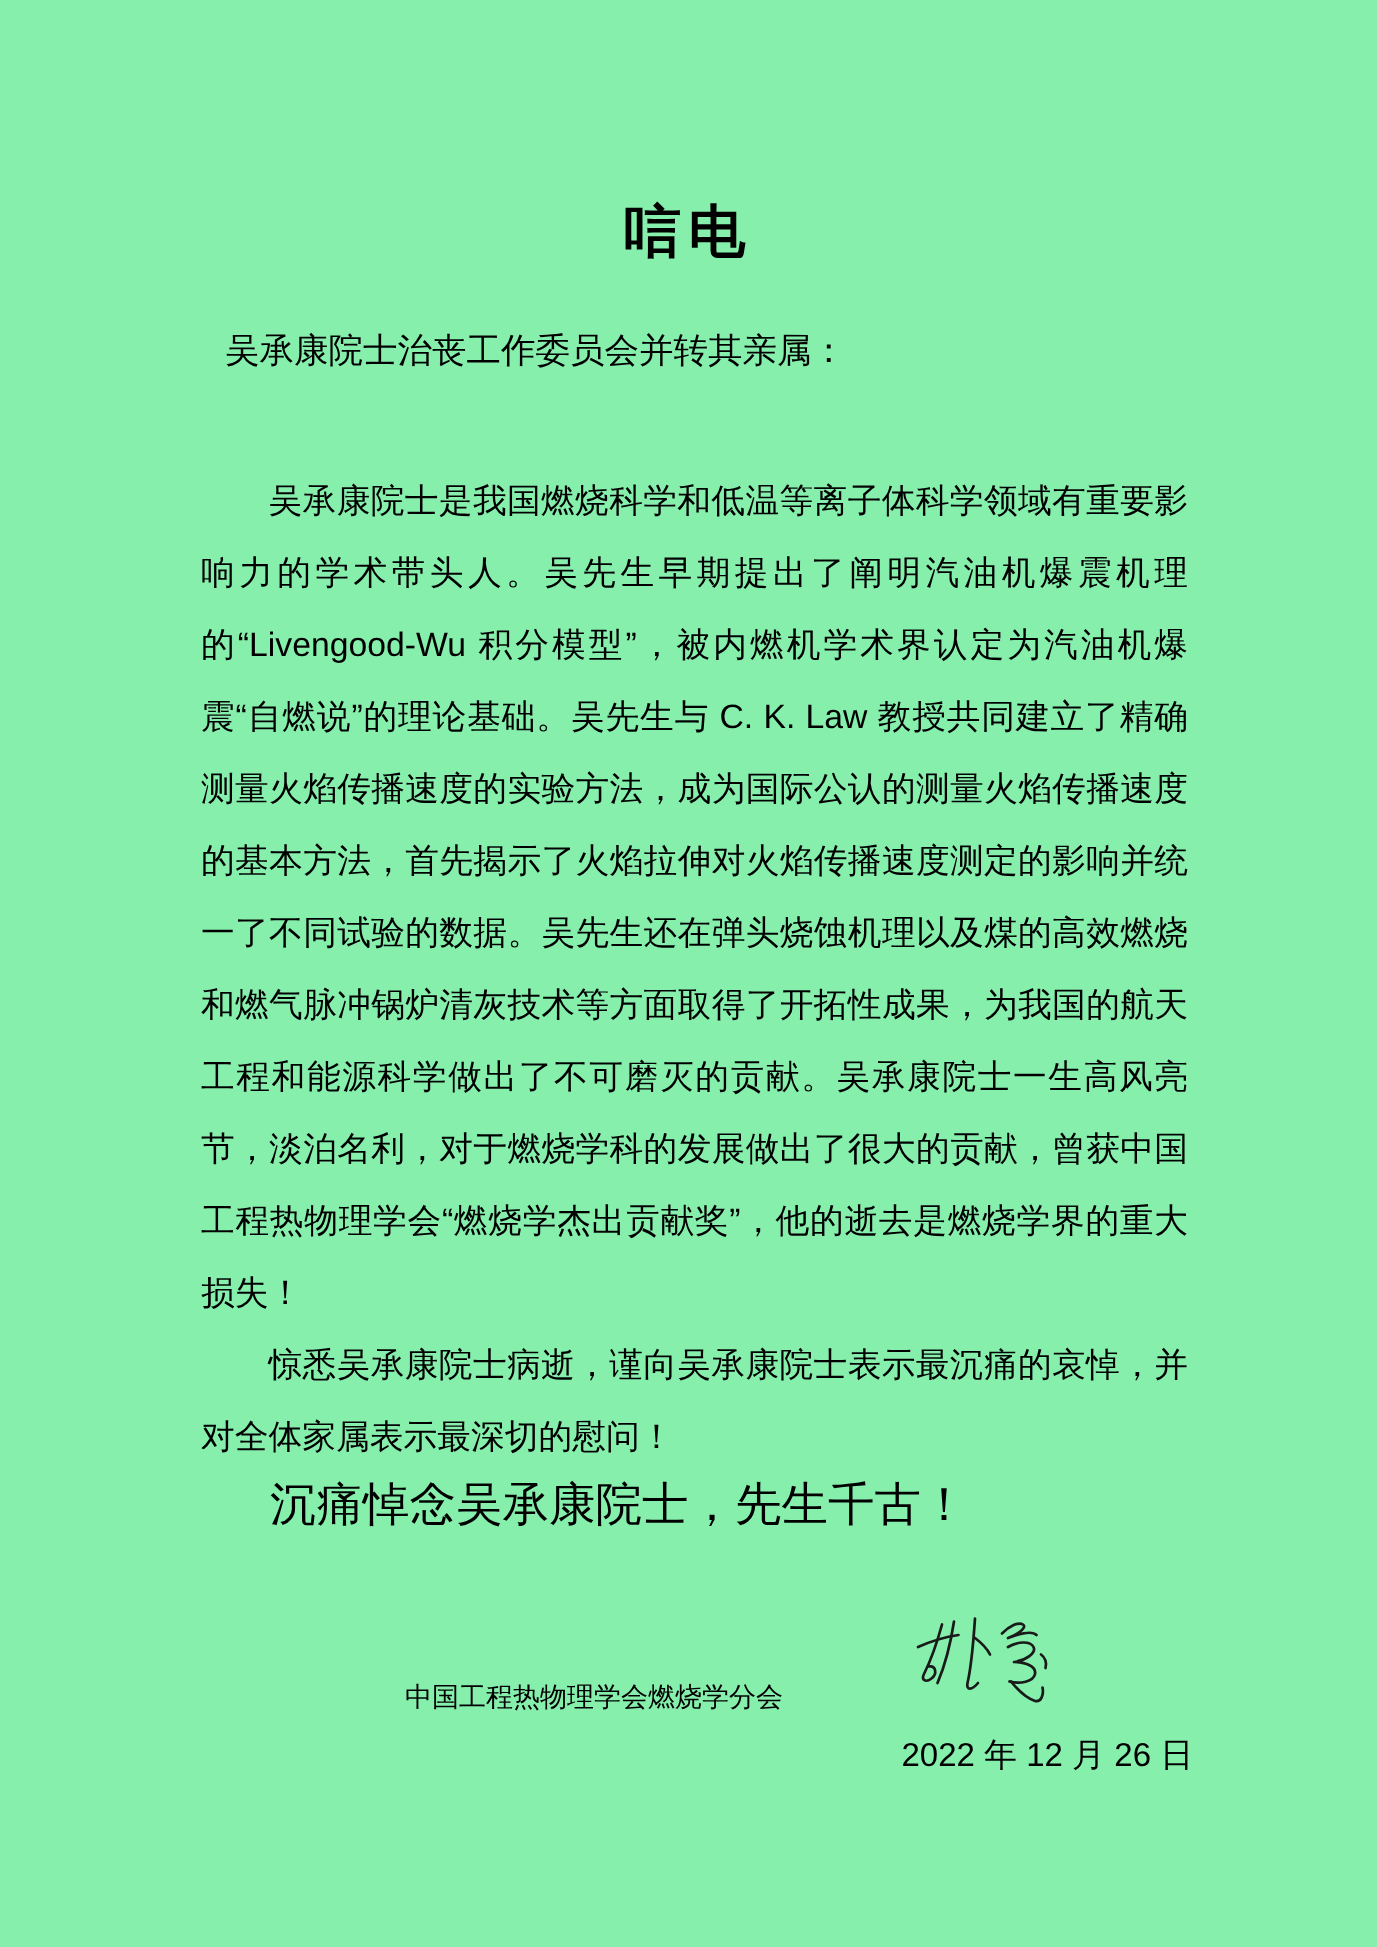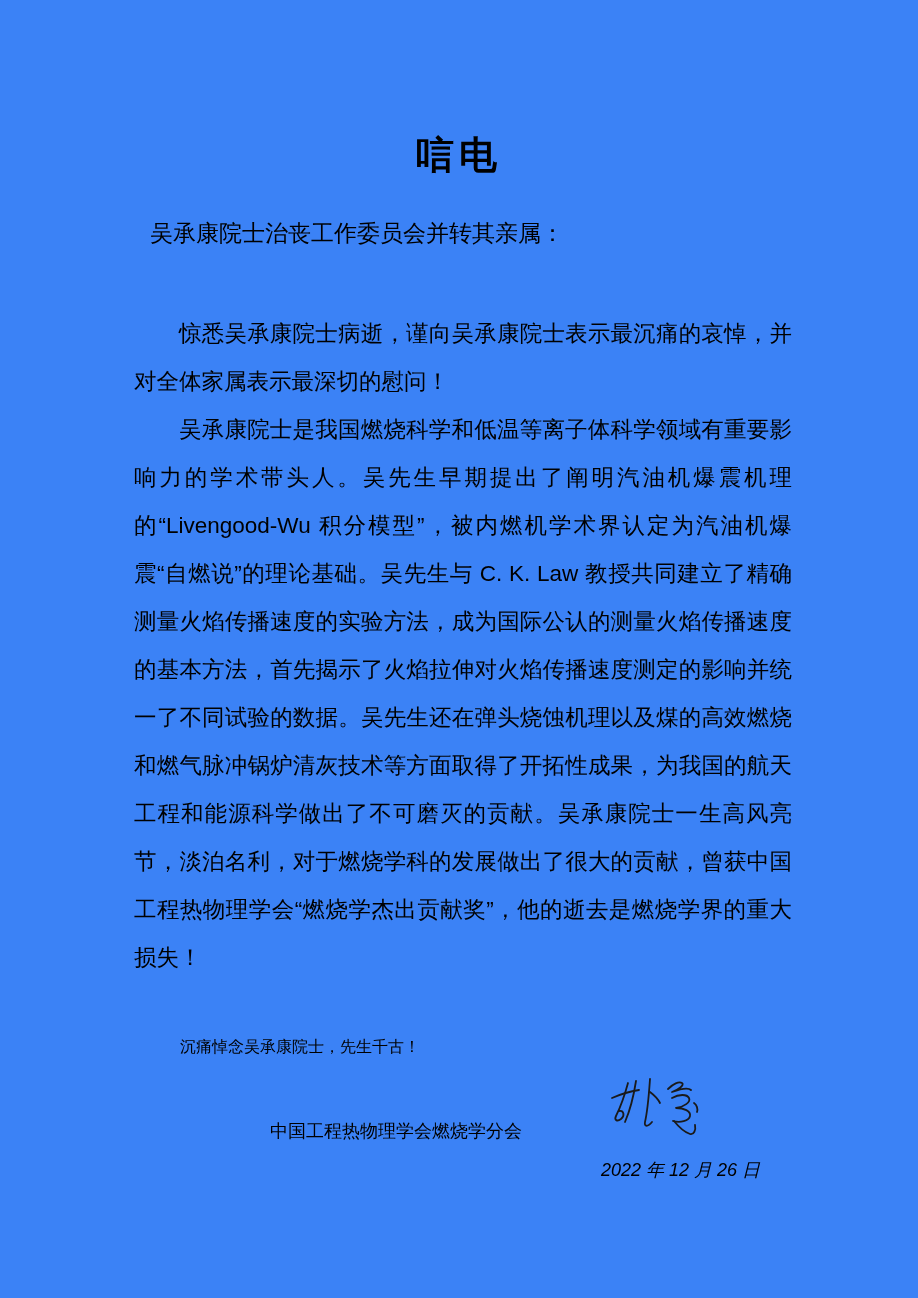--- a/index.html
+++ b/index.html
@@ -4,21 +4,21 @@
 <style>
   html, body {
     margin: 0;
     padding: 0;
     background: #ffffff;
   }
   .page {
     position: relative;
     width: 918px;
     height: 1298px;
-    background: #3b82f6;
+    background: #86efac;
     color: #000000;
     font-family: "Liberation Sans", "DejaVu Sans", sans-serif;
     overflow: hidden;
   }
   .doc-title {
     position: absolute;
     top: 108px;
     left: 0;
     width: 100%;
     text-align: center;
@@ -44,60 +44,59 @@
     line-height: 48px;
     text-align: justify;
   }
   .body-text p {
     margin: 0;
     padding: 0;
     text-indent: 2em;
   }
   .closing-line {
     position: absolute;
-    top: 1032px;
+    top: 988px;
     left: 180px;
-    font-size: 16px;
+    font-size: 31px;
     line-height: 30px;
   }
   .sig-org {
     position: absolute;
     top: 1117px;
     left: 270px;
     font-size: 18px;
     line-height: 28px;
   }
   .sig-scribble {
     position: absolute;
     top: 1076px;
     left: 608px;
     width: 98px;
     height: 64px;
   }
   .sig-date {
     position: absolute;
     top: 1156px;
     left: 601px;
-    font-size: 18px;
+    font-size: 22px;
     line-height: 28px;
-    font-style: italic;
   }
 </style>
 </head>
 <body>
 
 <div class="page">
 
   <h1 class="doc-title">唁电</h1>
 
   <div class="salutation">吴承康院士治丧工作委员会并转其亲属：</div>
 
   <div class="body-text">
+    <p>吴承康院士是我国燃烧科学和低温等离子体科学领域有重要影响力的学术带头人。吴先生早期提出了阐明汽油机爆震机理的“Livengood-Wu 积分模型”，被内燃机学术界认定为汽油机爆震“自燃说”的理论基础。吴先生与 C. K. Law 教授共同建立了精确测量火焰传播速度的实验方法，成为国际公认的测量火焰传播速度的基本方法，首先揭示了火焰拉伸对火焰传播速度测定的影响并统一了不同试验的数据。吴先生还在弹头烧蚀机理以及煤的高效燃烧和燃气脉冲锅炉清灰技术等方面取得了开拓性成果，为我国的航天工程和能源科学做出了不可磨灭的贡献。吴承康院士一生高风亮节，淡泊名利，对于燃烧学科的发展做出了很大的贡献，曾获中国工程热物理学会“燃烧学杰出贡献奖”，他的逝去是燃烧学界的重大损失！</p>
     <p>惊悉吴承康院士病逝，谨向吴承康院士表示最沉痛的哀悼，并对全体家属表示最深切的慰问！</p>
-    <p>吴承康院士是我国燃烧科学和低温等离子体科学领域有重要影响力的学术带头人。吴先生早期提出了阐明汽油机爆震机理的“Livengood-Wu 积分模型”，被内燃机学术界认定为汽油机爆震“自燃说”的理论基础。吴先生与 C. K. Law 教授共同建立了精确测量火焰传播速度的实验方法，成为国际公认的测量火焰传播速度的基本方法，首先揭示了火焰拉伸对火焰传播速度测定的影响并统一了不同试验的数据。吴先生还在弹头烧蚀机理以及煤的高效燃烧和燃气脉冲锅炉清灰技术等方面取得了开拓性成果，为我国的航天工程和能源科学做出了不可磨灭的贡献。吴承康院士一生高风亮节，淡泊名利，对于燃烧学科的发展做出了很大的贡献，曾获中国工程热物理学会“燃烧学杰出贡献奖”，他的逝去是燃烧学界的重大损失！</p>
   </div>
 
   <div class="closing-line">沉痛悼念吴承康院士，先生千古！</div>
 
   <div class="sig-org">中国工程热物理学会燃烧学分会</div>
 
   <svg class="sig-scribble" viewBox="0 0 98 64" fill="none" stroke="#1a1a1a" stroke-width="1.8" stroke-linecap="round" stroke-linejoin="round">
     <path d="M20,7 C17,18 13,30 8,40 C6,44 9,46 13,43 C17,40 16,34 11,35"></path>
     <path d="M4,22 C13,18 24,15 31,14"></path>
     <path d="M28,5 C26,18 23,32 17,46"></path>

